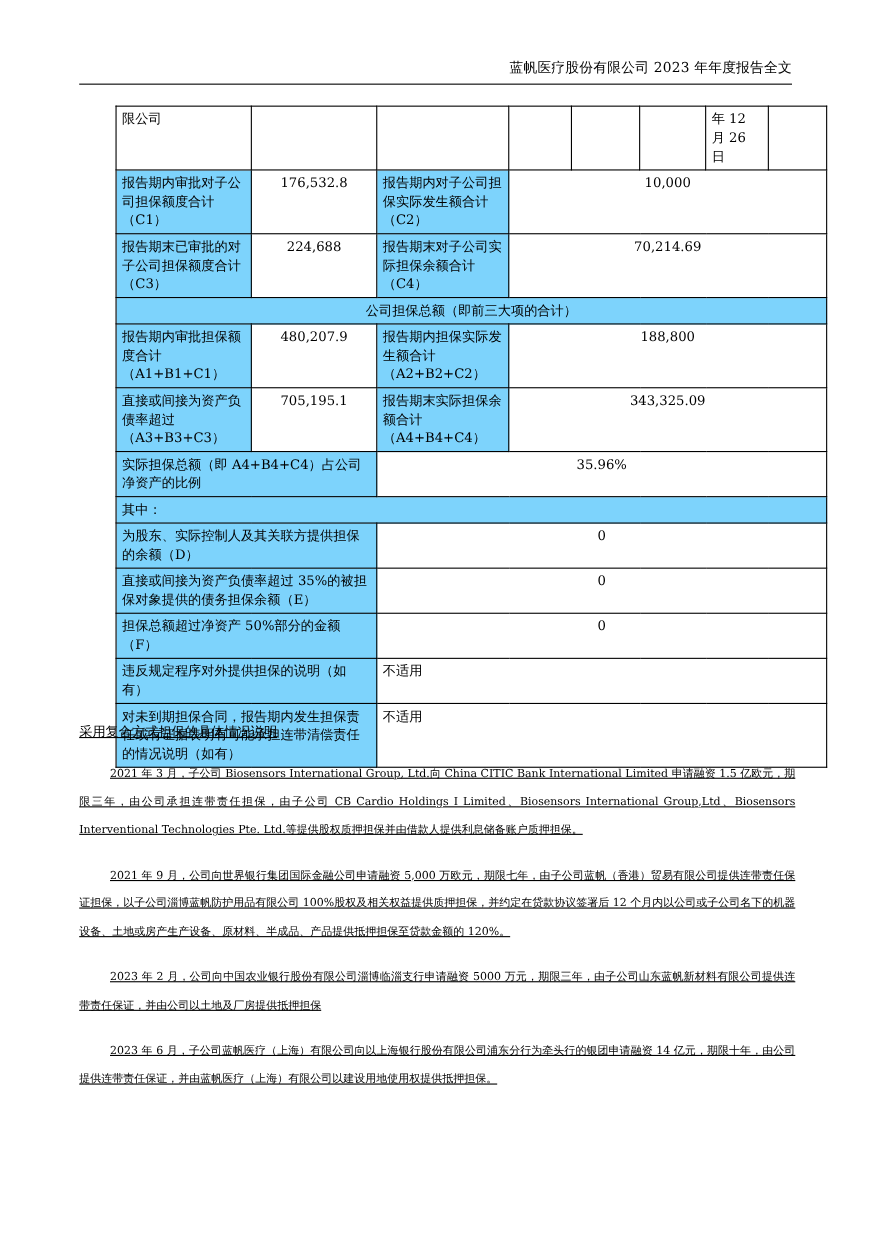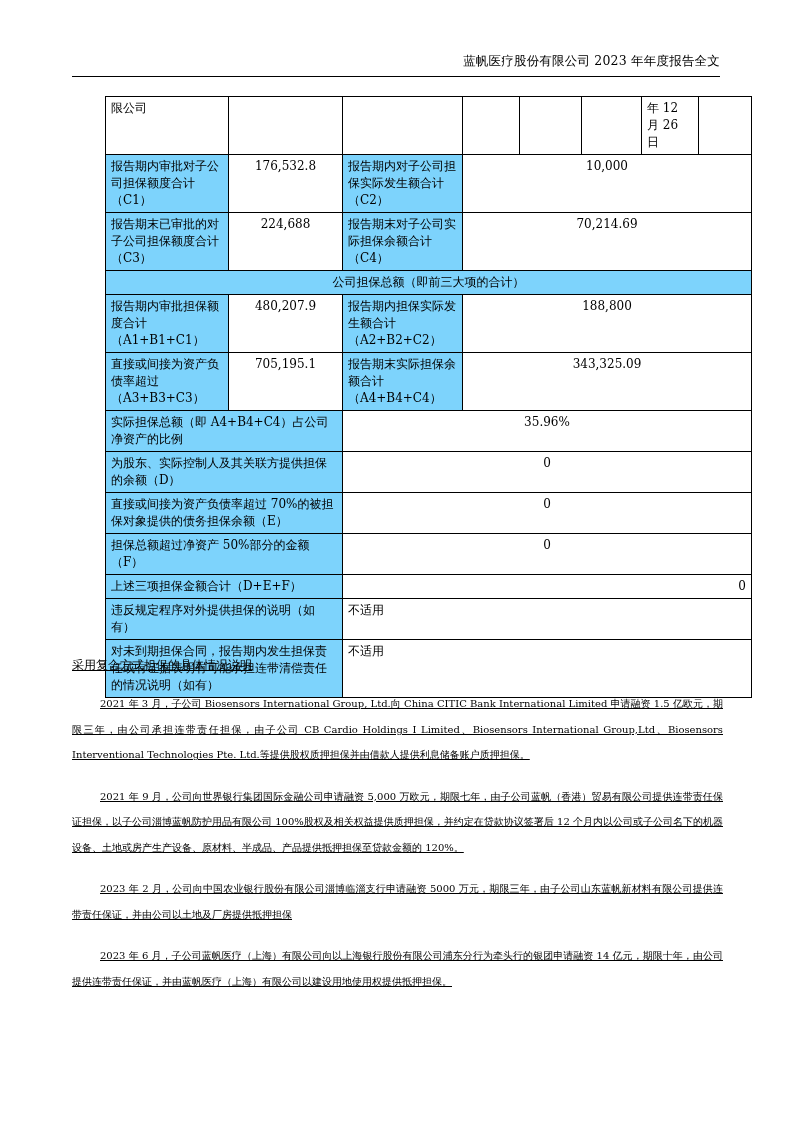--- a/index.html
+++ b/index.html
@@ -157,40 +157,39 @@
         <td class="num">705,195.1</td>
         <td class="shade">报告期末实际担保余额合计（A4+B4+C4）</td>
         <td class="num" colspan="5">343,325.09</td>
       </tr>
 
       <tr>
         <td class="shade" colspan="2">实际担保总额（即 A4+B4+C4）占公司净资产的比例</td>
         <td class="num" colspan="6">35.96%</td>
       </tr>
 
+      <tr>
+        <td class="shade" colspan="8">其中：</td>
+      </tr>
 
       <tr>
         <td class="shade" colspan="2">为股东、实际控制人及其关联方提供担保的余额（D）</td>
         <td class="num" colspan="6">0</td>
       </tr>
 
       <tr>
-        <td class="shade" colspan="2">直接或间接为资产负债率超过 70%的被担保对象提供的债务担保余额（E）</td>
+        <td class="shade" colspan="2">直接或间接为资产负债率超过 35%的被担保对象提供的债务担保余额（E）</td>
         <td class="num" colspan="6">0</td>
       </tr>
 
       <tr>
         <td class="shade" colspan="2">担保总额超过净资产 50%部分的金额（F）</td>
         <td class="num" colspan="6">0</td>
       </tr>
 
-      <tr>
-        <td class="shade" colspan="2">上述三项担保金额合计（D+E+F）</td>
-        <td class="numtop" colspan="6">0</td>
-      </tr>
 
       <tr>
         <td class="shade" colspan="2">违反规定程序对外提供担保的说明（如有）</td>
         <td colspan="6">不适用</td>
       </tr>
 
       <tr>
         <td class="shade" colspan="2">对未到期担保合同，报告期内发生担保责任或有证据表明有可能承担连带清偿责任的情况说明（如有）</td>
         <td colspan="6">不适用</td>
       </tr>

